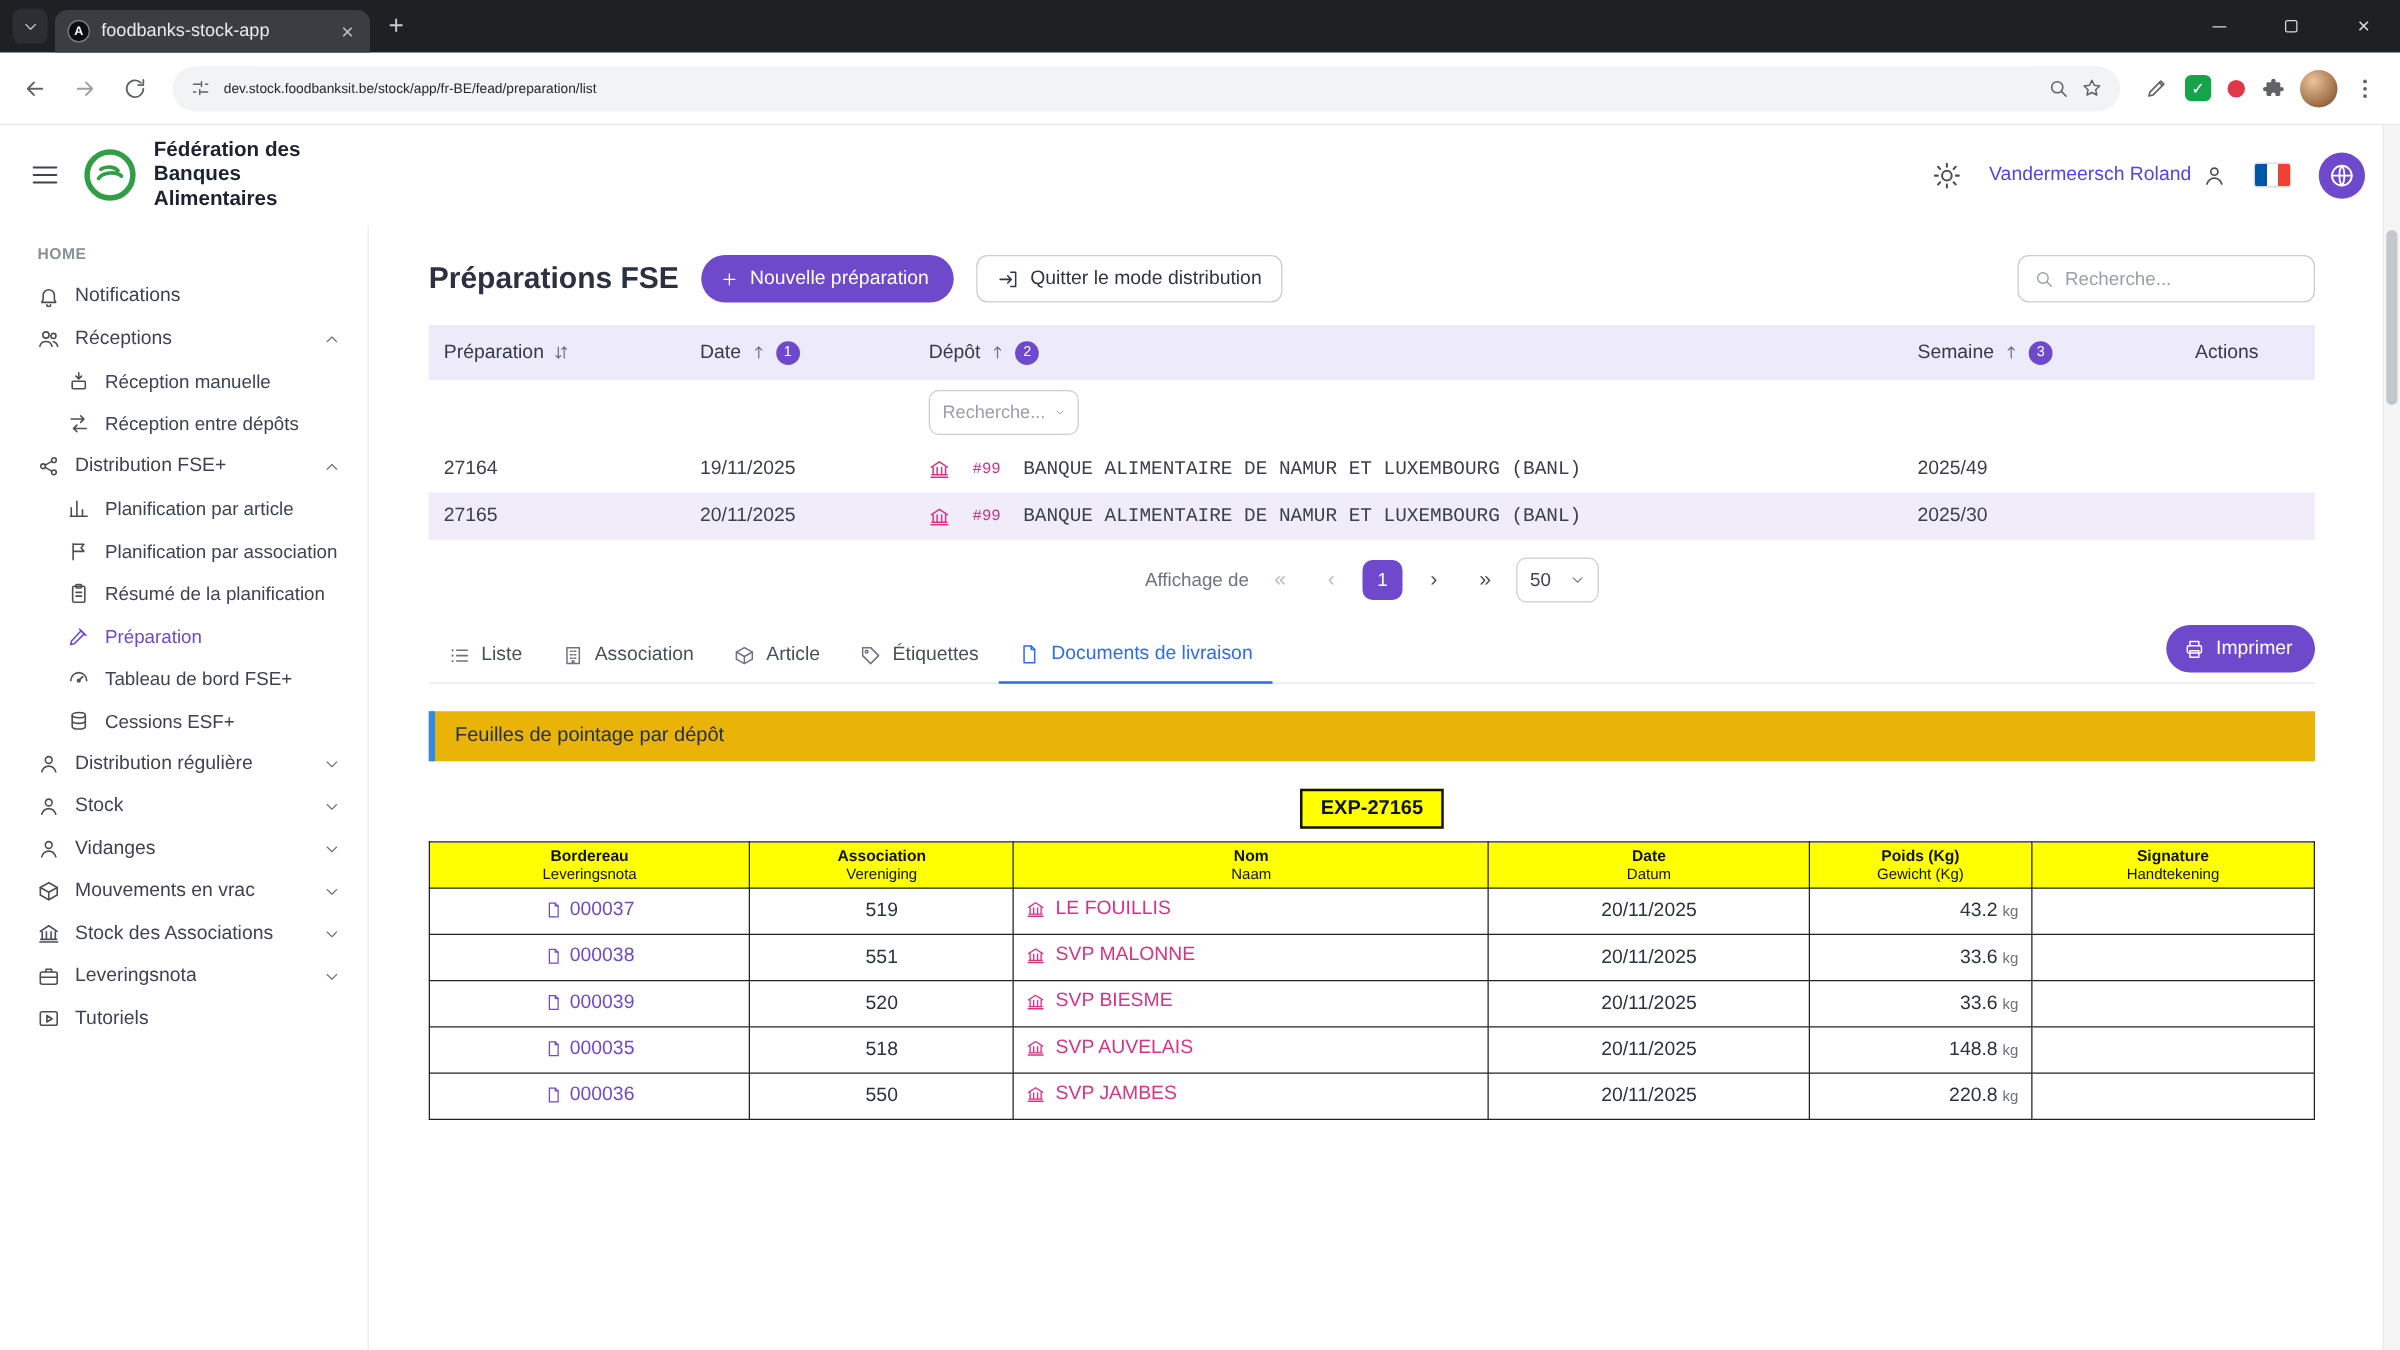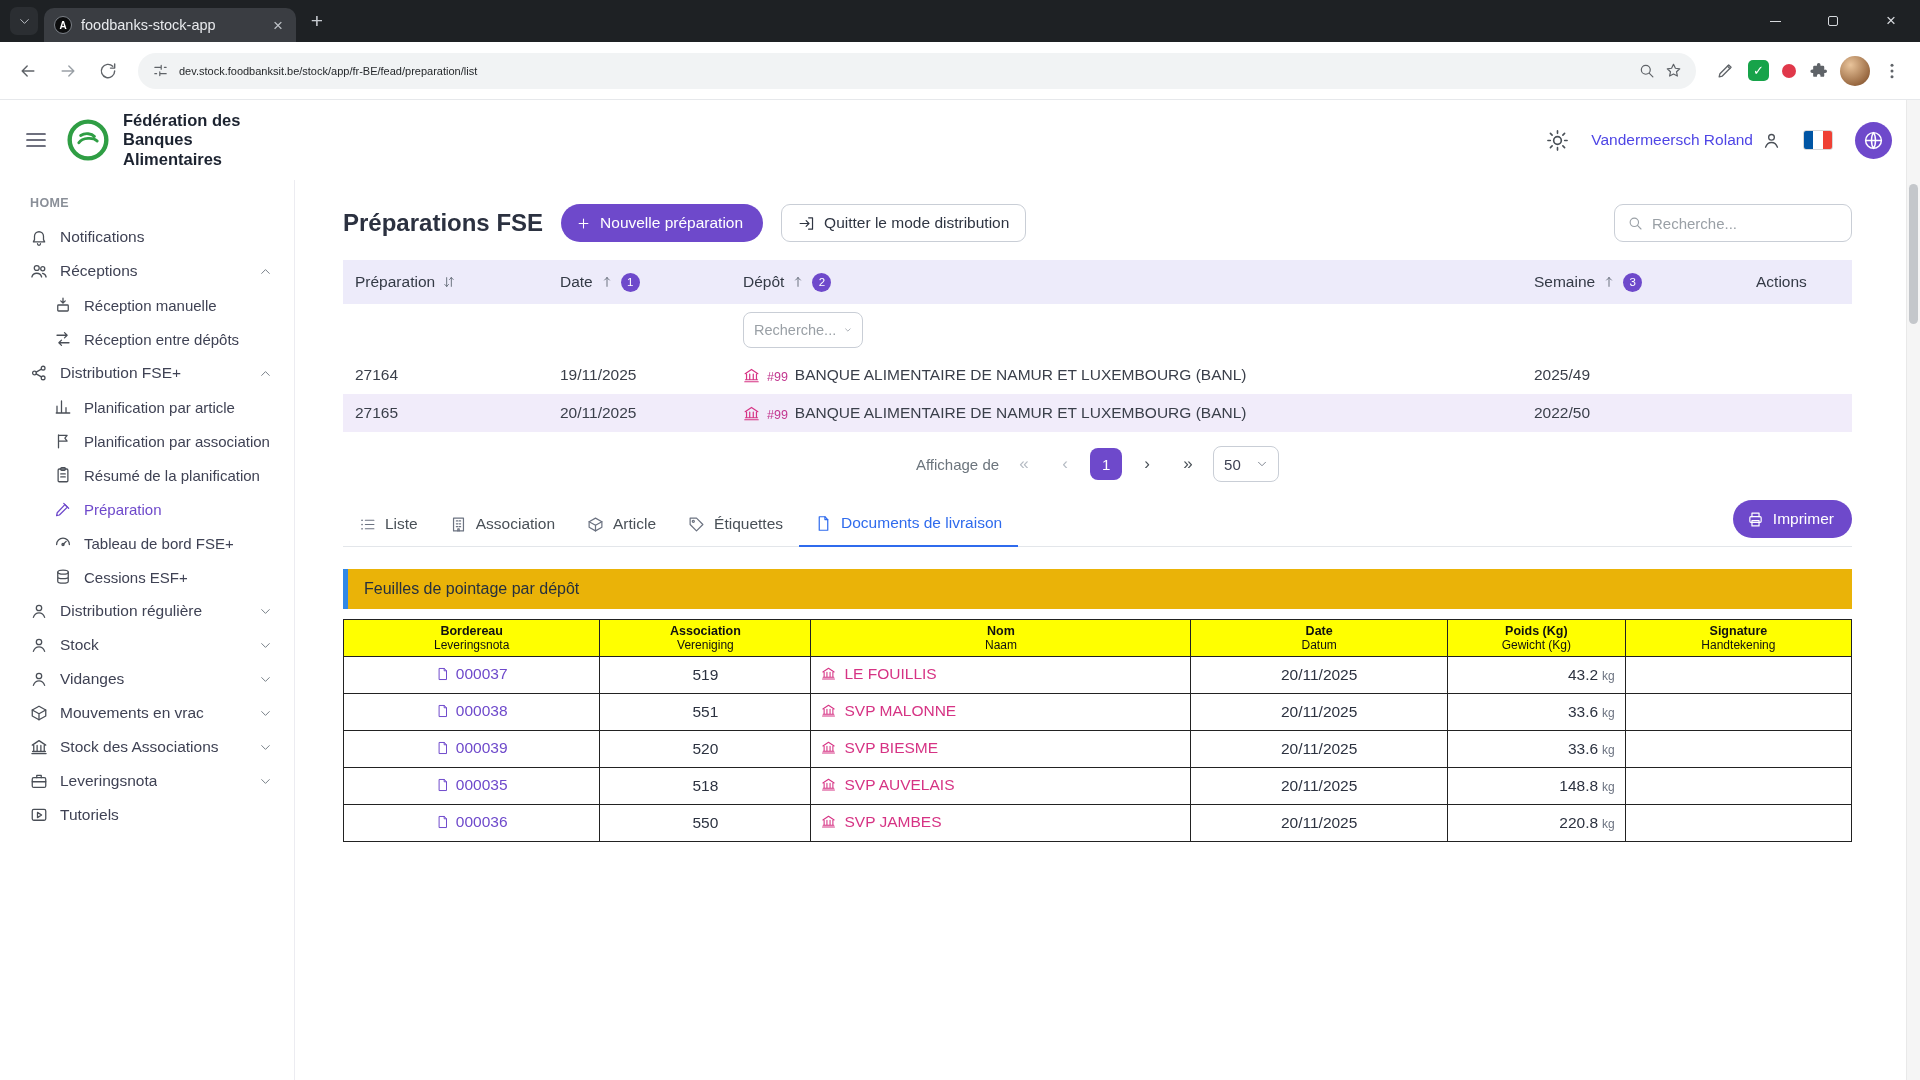--- a/index.html
+++ b/index.html
@@ -82,21 +82,21 @@
   .prep-head { background:#edebfa; height:44px; font-size:15.5px; color:#343a46; }
   .ph-cell { display:flex; align-items:center; gap:7px; padding:0 12px; }
   .sort-ic { width:14px; height:14px; color:#6b7280; flex:none; }
   .badge { width:19px; height:19px; border-radius:50%; background:#6e49cb; color:#fff; font-size:11.5px; display:flex; align-items:center; justify-content:center; flex:none; }
   .prep-filter { height:52px; }
   .filter-select { width:120px; height:36px; border:1px solid #c9ced6; border-radius:8px; display:flex; align-items:center; padding:0 10px; gap:8px; font-size:14.5px; color:#9aa0a6; margin-left:12px; background:#fff; }
   .fs-chev { margin-left:auto; width:12px; height:12px; color:#6b7280; }
   .prep-row { height:38px; font-size:15.5px; color:#3a3f4a; cursor:pointer; }
   .prep-row > div { padding:0 12px; }
   .prep-row.selected { background:#f1ecfa; }
-  .cell-depot { display:flex; align-items:flex-end; gap:7px; min-width:0; }
+  .cell-depot { display:flex; align-items:center; gap:18px; min-width:0;font-family:Liberation Mono, monospace; }
   .bank-ic { width:17px; height:17px; color:#d63384; flex:none; }
   .depot-code { color:#c2368f; font-size:12.5px; }
   .depot-name { white-space:nowrap; overflow:hidden; text-overflow:ellipsis; }
 
   .prep-pagination { display:flex; align-items:center; justify-content:center; gap:9px; margin-top:14px; font-size:15px; color:#6c757d; }
   .pg-btn { width:32px; height:32px; display:flex; align-items:center; justify-content:center; border-radius:8px; color:#495057; font-size:17px; cursor:pointer; }
   .pg-btn.disabled { color:#b6bcc4; }
   .pg-btn.current { background:#6e49cb; color:#fff; font-size:15px; }
   .pg-size { width:66px; height:36px; border:1px solid #c9ced6; border-radius:8px; display:flex; align-items:center; justify-content:space-between; padding:12px 10px; color:#3f4254; font-size:15px; background:#fff; cursor:pointer; }
   .pg-size .fs-chev { margin-left:0; }
@@ -599,21 +599,21 @@
             <div>20/11/2025</div>
             <div class="cell-depot">
               <span class="bank-ic">
                 <svg class="ic" viewBox="0 0 24 24" fill="none" stroke="currentColor" stroke-width="1.7" stroke-linecap="round" stroke-linejoin="round">
                   <path d="M3 9.5L12 3.5l9 6M5 10v7.5M9.5 10v7.5M14.5 10v7.5M19 10v7.5M3.5 18h17M2.5 20.8h19"></path>
                 </svg>
               </span>
               <span class="depot-code">#99</span>
               <span class="depot-name">BANQUE ALIMENTAIRE DE NAMUR ET LUXEMBOURG (BANL)</span>
             </div>
-            <div>2022/50</div>
+            <div>2025/30</div>
             <div></div>
           </div>
         </div>
 
       <div class="prep-pagination">
         <span>Affichage de</span>
         <span class="pg-btn disabled">«</span>
         <span class="pg-btn disabled">‹</span>
         <span class="pg-btn current">1</span>
         <span class="pg-btn">›</span>
@@ -686,20 +686,23 @@
               <rect x="4" y="8" width="16" height="8" rx="1.5"></rect>
               <rect x="7" y="13.5" width="10" height="7.5"></rect>
             </svg>
           </span>
         <span>Imprimer</span>
       </div>
     </div>
 
     <div class="panel-bar">Feuilles de pointage par dépôt</div>
 
+    <div class="exp-wrap">
+      <span class="exp-badge">EXP-27165</span>
+    </div>
 
     <table class="delivery">
       <thead id="dl-head">
           <tr>
             <th>
               <span class="th-fr">Bordereau</span>
               <span class="th-nl">Leveringsnota</span>
             </th>
             <th>
               <span class="th-fr">Association</span>

